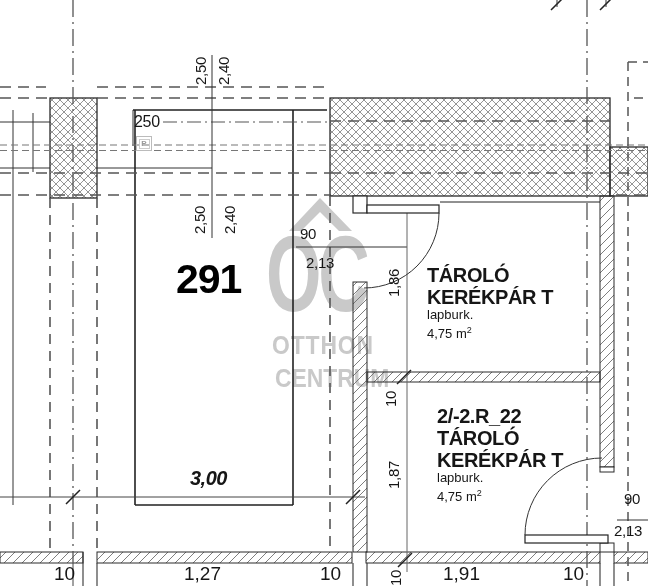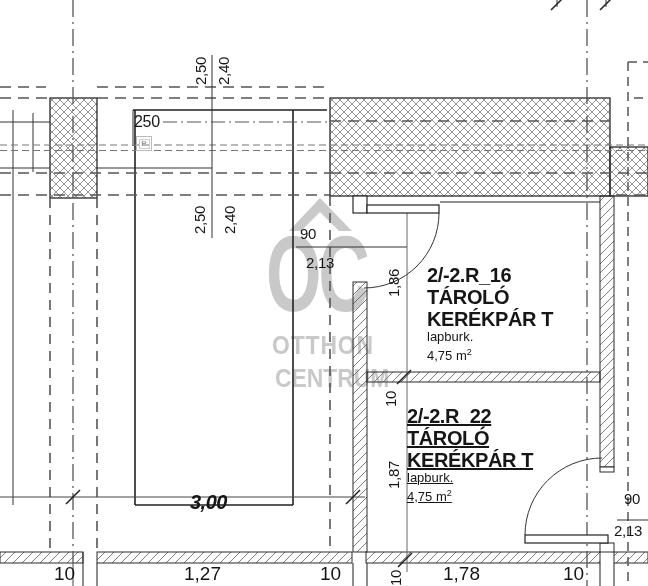--- a/index.html
+++ b/index.html
@@ -112,48 +112,48 @@
   <div class="txt dim" style="left:134px;top:113px;font-size:16px;">250</div>
   <div class="picon">
       <span class="inner">P</span>
     </div>
 
   <div class="txt dim vtext" style="left:181px;top:63px;">2,50</div>
   <div class="txt dim vtext" style="left:204px;top:63px;">2,40</div>
   <div class="txt dim vtext" style="left:180px;top:212px;">2,50</div>
   <div class="txt dim vtext" style="left:210px;top:212px;">2,40</div>
 
-  <div class="txt wdim htext" style="left:190px;top:470px;width:60px;margin-top:24px;">3,00</div>
+  <div class="txt big-num" style="left:176px;top:256px;">291</div>
+  <div class="txt wdim htext" style="left:190px;top:470px;width:60px;">3,00</div>
 
   <div class="txt dim htext" style="left:300px;top:226px;width:40px;">90</div>
   <div class="txt dim htext" style="left:306px;top:255px;width:40px;">2,13</div>
 
   <div class="txt dim vtext" style="left:374px;top:275px;">1,86</div>
   <div class="txt dim vtext" style="left:371px;top:391px;">10</div>
   <div class="txt dim vtext" style="left:374px;top:467px;">1,87</div>
   <div class="txt dim vtext" style="left:376px;top:570px;">10</div>
 
   <div class="room-label txt" style="left:427px;top:264px;">
-    <div>2/-2.R_16</div>
     <div>TÁROLÓ</div>
     <div>KERÉKPÁR T</div>
     <div class="small">lapburk.</div>
     <div class="small"><span>4,75 m</span><sup>2</sup></div>
   </div>
 
-  <div class="room-label txt" style="left:407px;top:405px;text-decoration:underline;">
+  <div class="room-label txt" style="left:437px;top:405px;">
     <div>2/-2.R_22</div>
     <div>TÁROLÓ</div>
     <div>KERÉKPÁR T</div>
     <div class="small">lapburk.</div>
     <div class="small"><span>4,75 m</span><sup>2</sup></div>
   </div>
 
   <div class="txt dim htext" style="left:624px;top:491px;width:30px;">90</div>
   <div class="txt dim htext" style="left:614px;top:523px;width:40px;">2,13</div>
 
   <div class="txt btm htext" style="left:54px;width:34px;">10</div>
   <div class="txt btm htext" style="left:184px;width:54px;">1,27</div>
   <div class="txt btm htext" style="left:320px;width:34px;">10</div>
-  <div class="txt btm htext" style="left:443px;width:54px;">1,78</div>
+  <div class="txt btm htext" style="left:443px;width:54px;">1,91</div>
   <div class="txt btm htext" style="left:563px;width:34px;">10</div>
 
 </div>
 
 </body></html>

